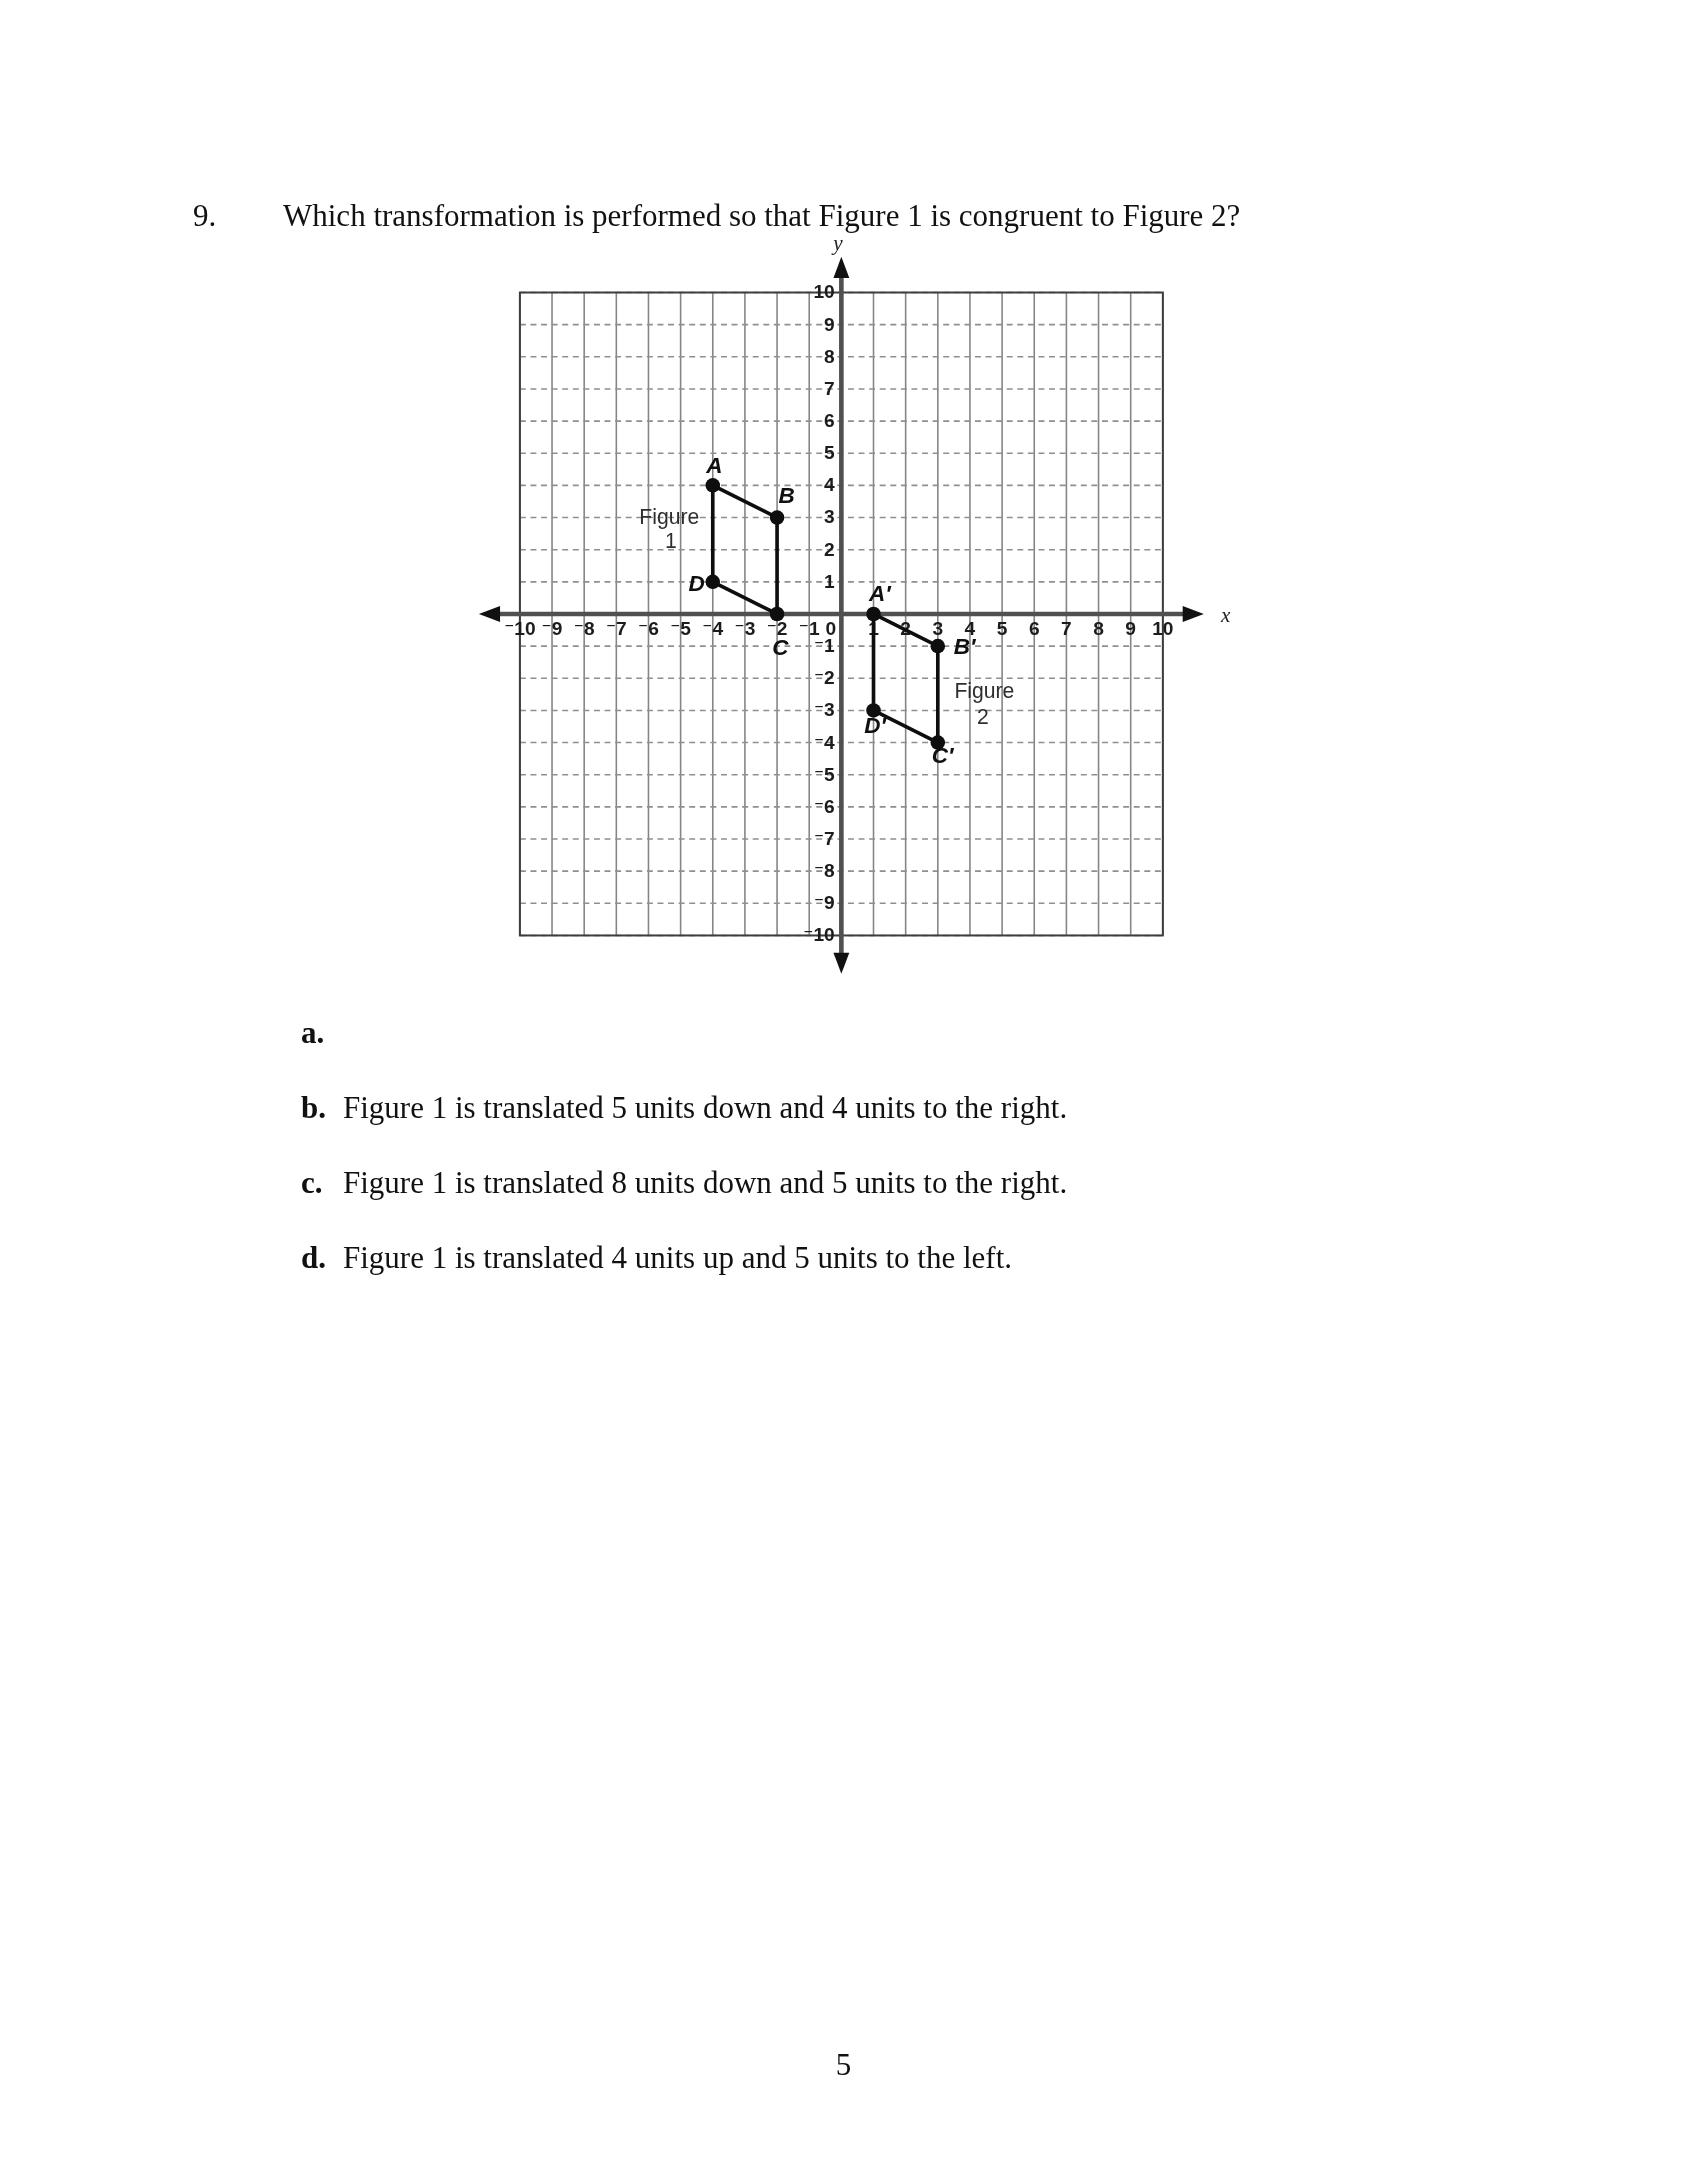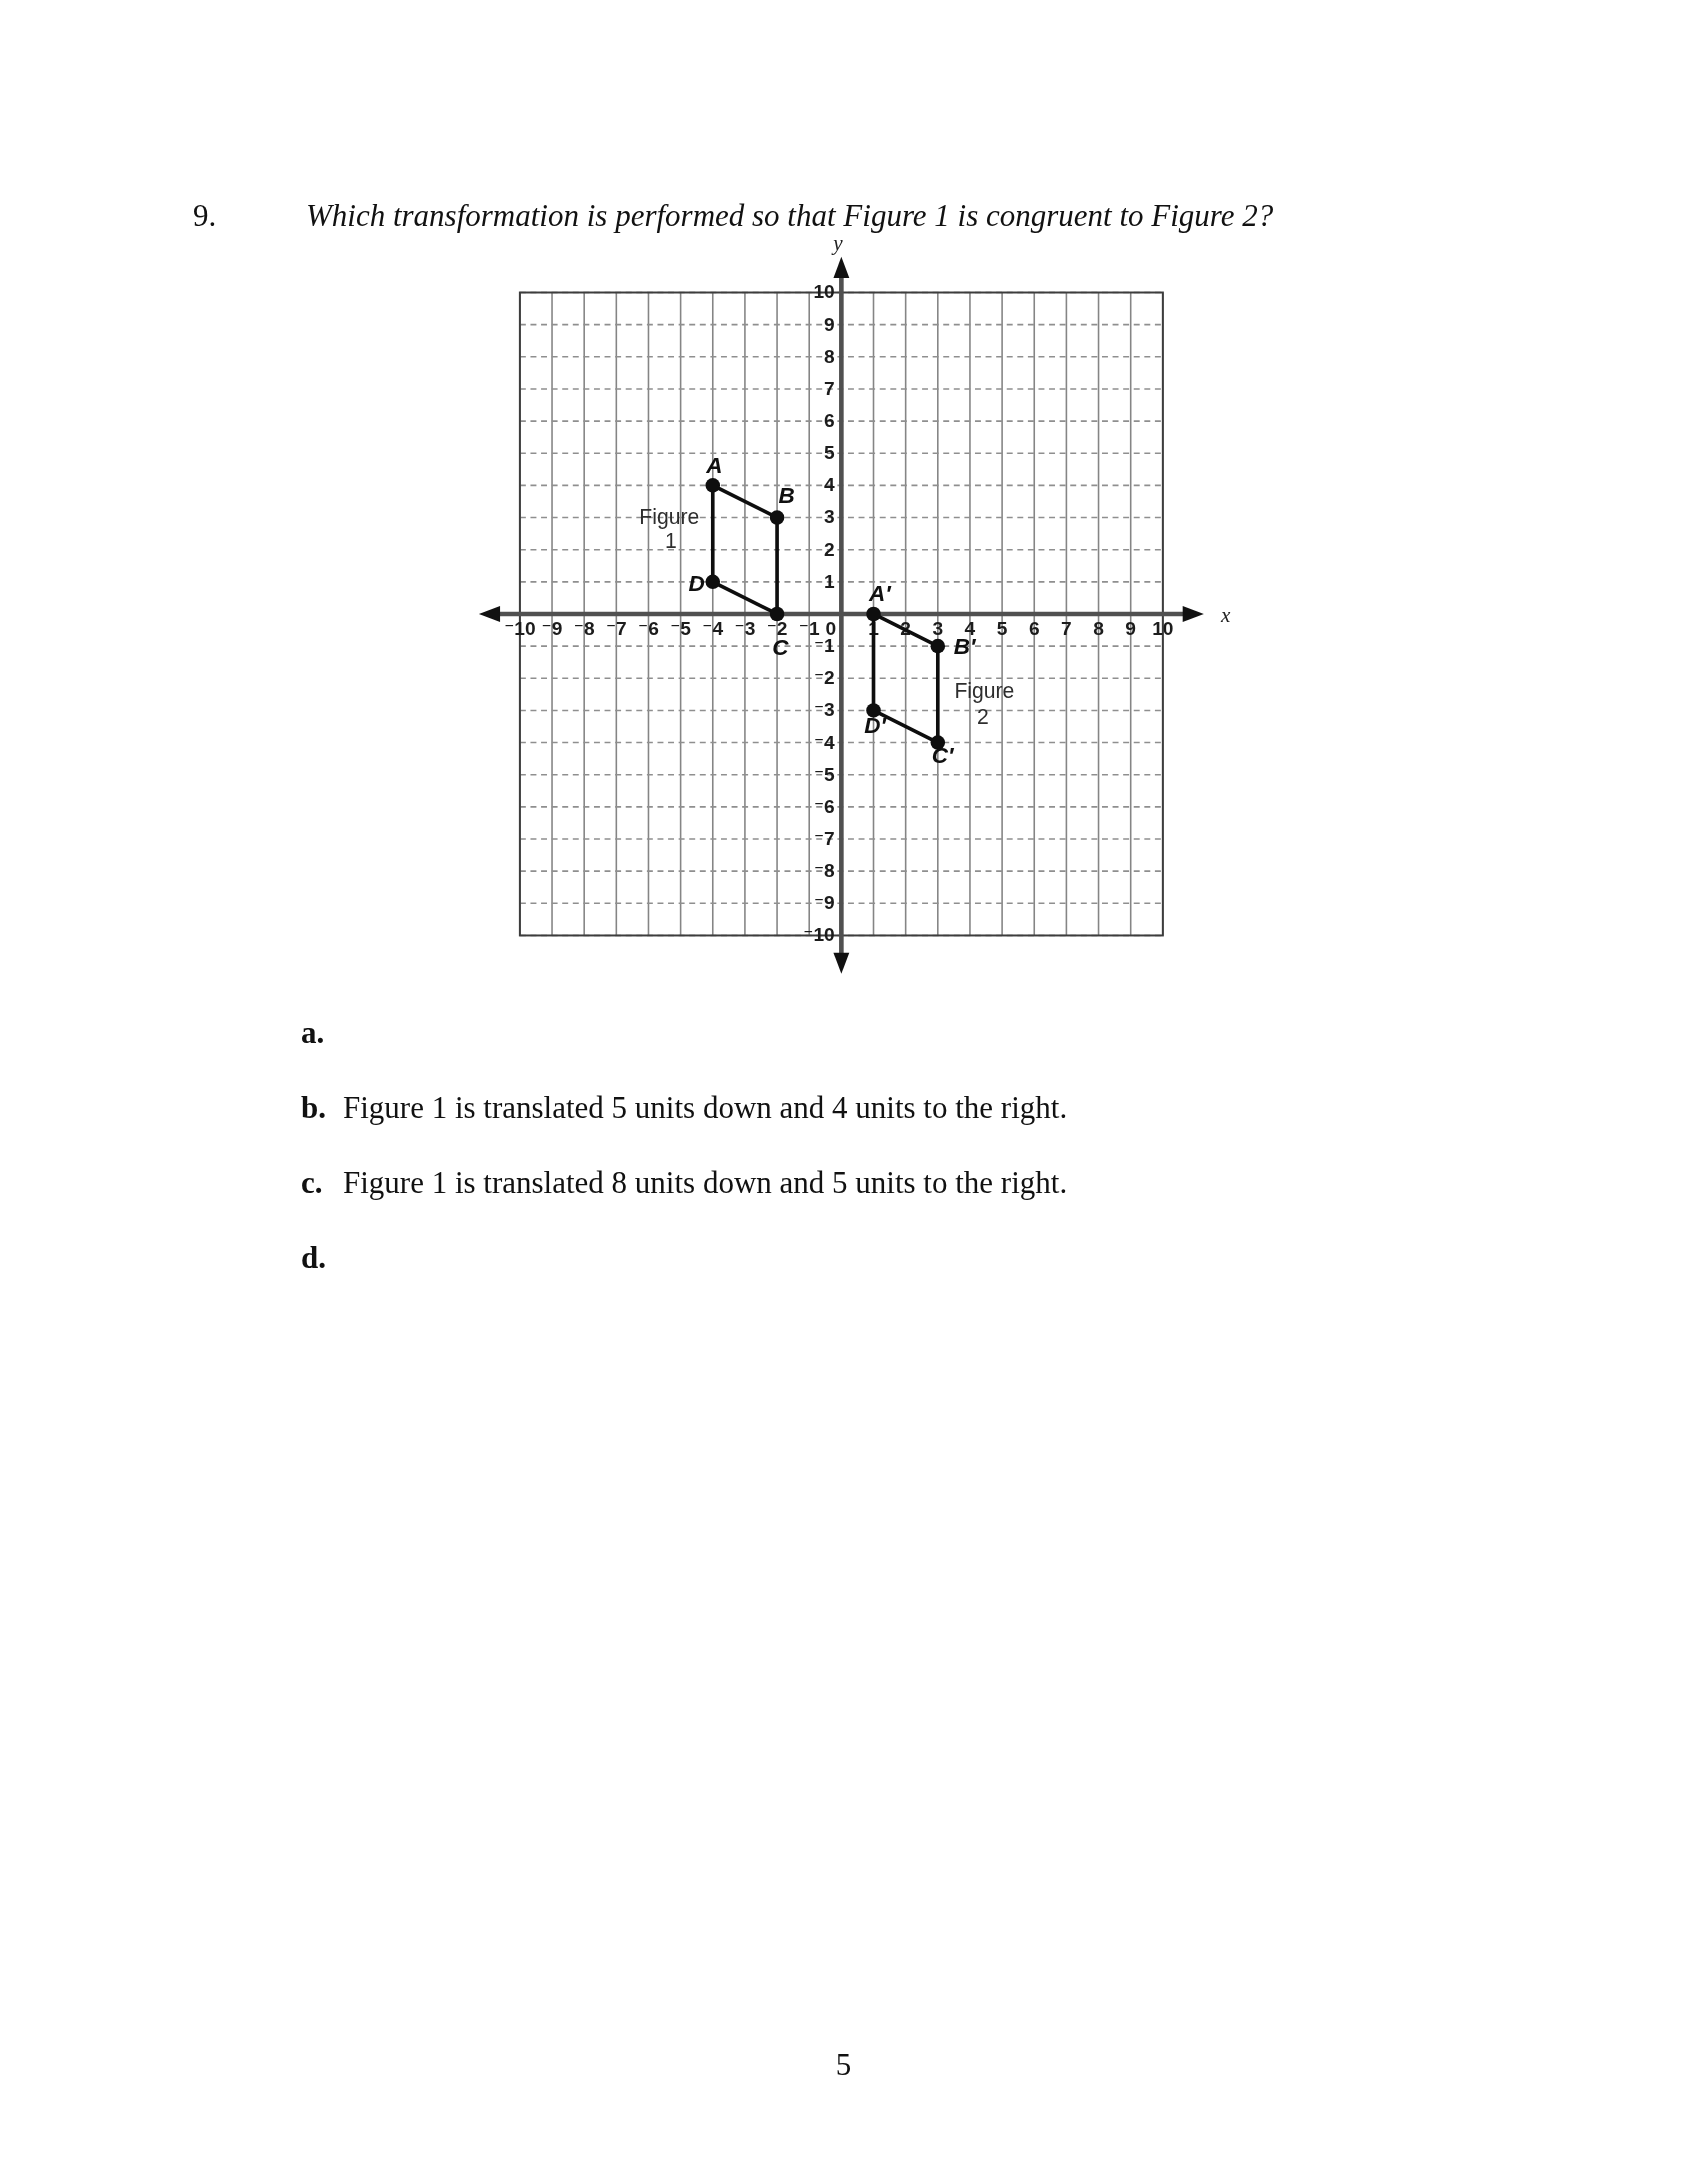--- a/index.html
+++ b/index.html
@@ -6,21 +6,21 @@
   #page{
     position:relative;
     width:1687px;height:2183px;
     background:#ffffff;
     font-family:"Liberation Serif","DejaVu Serif",serif;
     color:#111;
     overflow:hidden;
   }
   .question-line{position:absolute;top:197px;left:0;width:1687px;height:37px;line-height:37px;font-size:31px;}
   .qnum{position:absolute;left:193px;}
-  .qtext{position:absolute;left:306px;font-style:italic;}
+  .qtext{position:absolute;left:283px;}
   #grid-svg{position:absolute;left:463px;top:225px;}
   .answers{position:absolute;left:301px;top:1014px;}
   .answer{display:flex;line-height:37px;font-size:31px;margin-bottom:38px;white-space:nowrap;}
   .answer .letter{display:inline-block;width:42px;font-weight:bold;}
   .page-number{position:absolute;left:0;top:2046px;width:1687px;text-align:center;font-size:31px;line-height:37px;}
   
   .tick{font-family:"Liberation Sans","DejaVu Sans",sans-serif;font-weight:bold;font-size:29px;fill:#1c1c1c;}
   .vlabel{font-family:"Liberation Sans","DejaVu Sans",sans-serif;font-weight:bold;font-style:italic;font-size:34px;fill:#101010;}
   .figname{font-family:"Liberation Sans","DejaVu Sans",sans-serif;font-size:32px;fill:#2e2e2e;}
   .axname{font-family:"Liberation Serif","DejaVu Serif",serif;font-style:italic;font-size:32px;fill:#222;}
@@ -169,19 +169,20 @@
     <div class="answer">
       <span class="letter">b.</span>
       <span class="text">Figure 1 is translated 5 units down and 4 units to the right.</span>
     </div>
     <div class="answer">
       <span class="letter">c.</span>
       <span class="text">Figure 1 is translated 8 units down and 5 units to the right.</span>
     </div>
     <div class="answer">
       <span class="letter">d.</span>
+      <span class="text">Figure 1 is translated 4 units up and 5 units to the left.</span>
     </div>
   </div>
 
   <div class="page-number">5</div>
 
 </div>
 
 
 </body></html>

